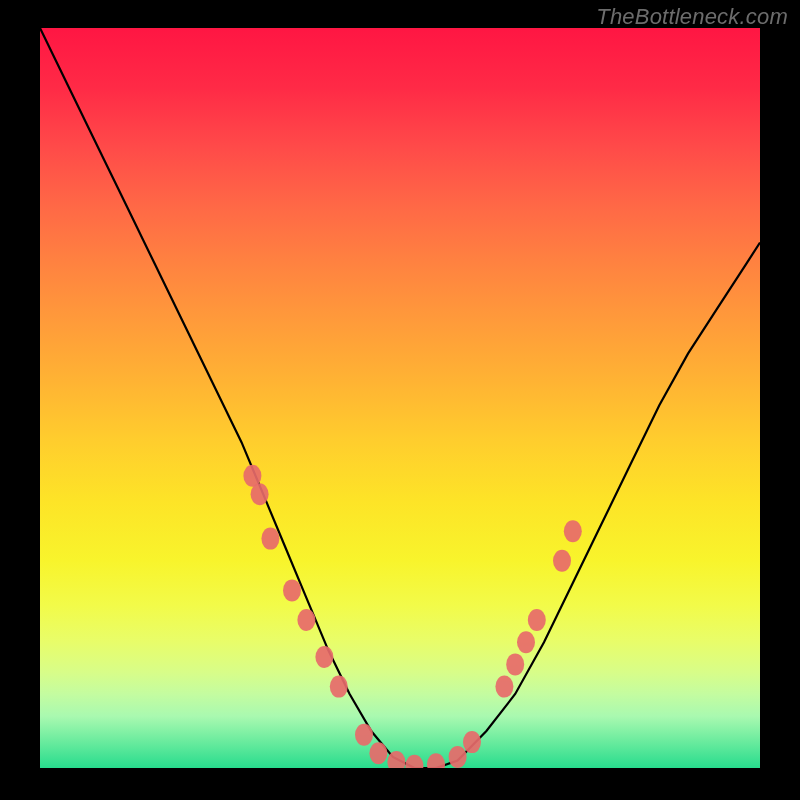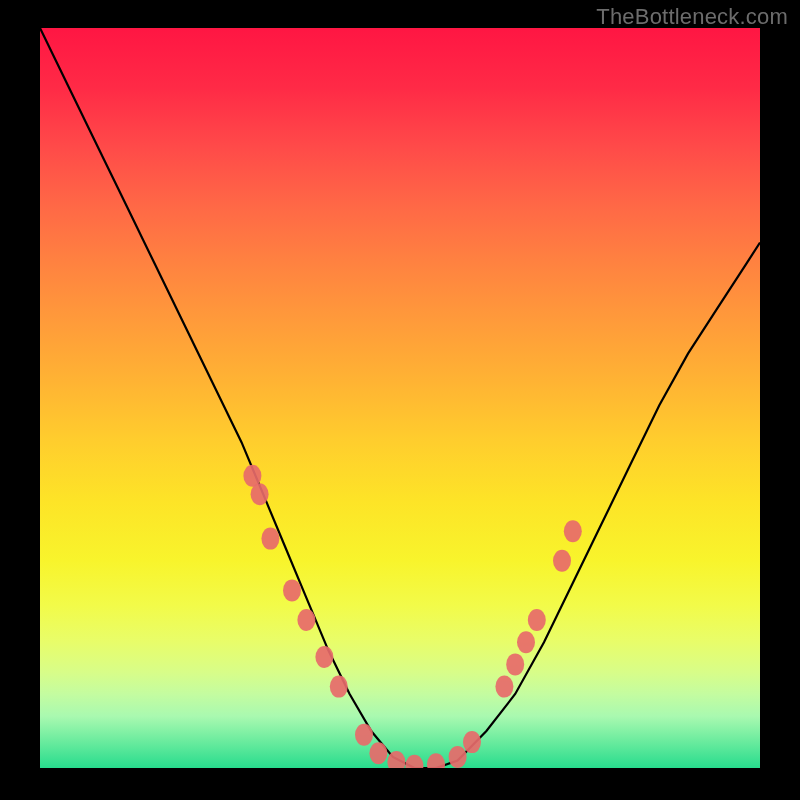--- a/index.html
+++ b/index.html
@@ -9,20 +9,21 @@
     height: 800px;
     overflow: hidden;
     background: #000;
     font-family: Arial, Helvetica, sans-serif;
   }
   .frame {
     position: relative;
     width: 800px;
     height: 724px;
     background: #000;
+    font-style: italic;
   }
   .plot-area {
     position: absolute;
     left: 40px;
     top: 28px;
     width: 720px;
     height: 740px;
     background: linear-gradient(to bottom,
       #ff1643 0%,
       #ff2a46 8%,

